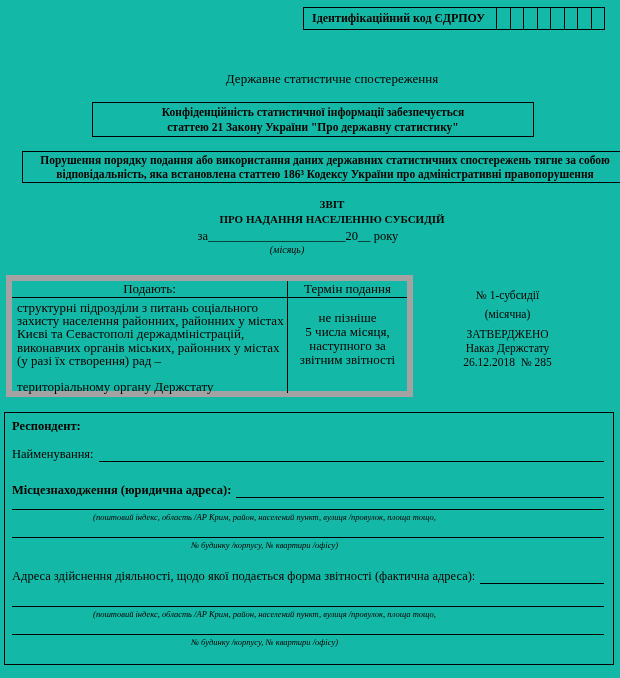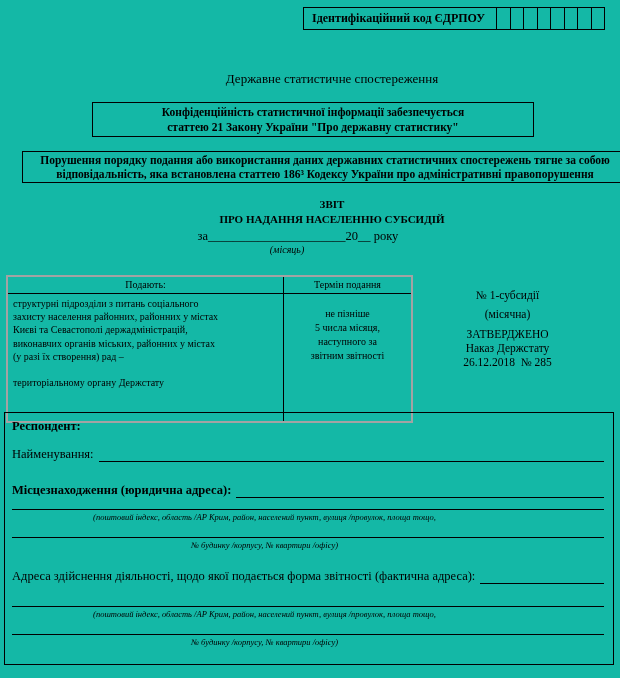--- a/index.html
+++ b/index.html
@@ -39,22 +39,22 @@
   }
 
   
   .title-block { position:absolute; top:197px; left:44px; right:0; text-align:center; }
   .title-l1, .title-l2 { font-weight:bold; font-size:11px; line-height:15px; }
   .period-line { font-size:12.5px; line-height:16px; position:relative; left:-34px; margin-top:1px; }
   .period-caption { font-style:italic; font-size:10px; line-height:11px; position:relative; left:-45px; }
 
   
   .sub-table {
-    position:absolute; left:6px; top:275px; width:407px; height:148px;
-    border:2px solid #a3a3a3; display:flex; flex-direction:column; font-size:10px;
+    position:absolute; left:6px; top:275px; width:407px; height:122px;
+    border:6px solid #a3a3a3; display:flex; flex-direction:column; font-size:13px;
   }
   .sub-header { display:flex; border-bottom:1px solid #000; height:17px; line-height:16px; }
   .sub-h1 { width:276px; border-right:1px solid #000; text-align:center; }
   .sub-h2 { flex:1; text-align:center; }
   .sub-body { display:flex; flex:1; }
   .sub-b1 { width:276px; border-right:1px solid #000; padding:3px 2px 0 5px; line-height:13.2px; }
   .sub-b1 .spacer { height:13px; }
   .sub-b2 { flex:1; text-align:center; padding-top:13px; line-height:14px; }
   .nowrap { white-space:nowrap; }
 

